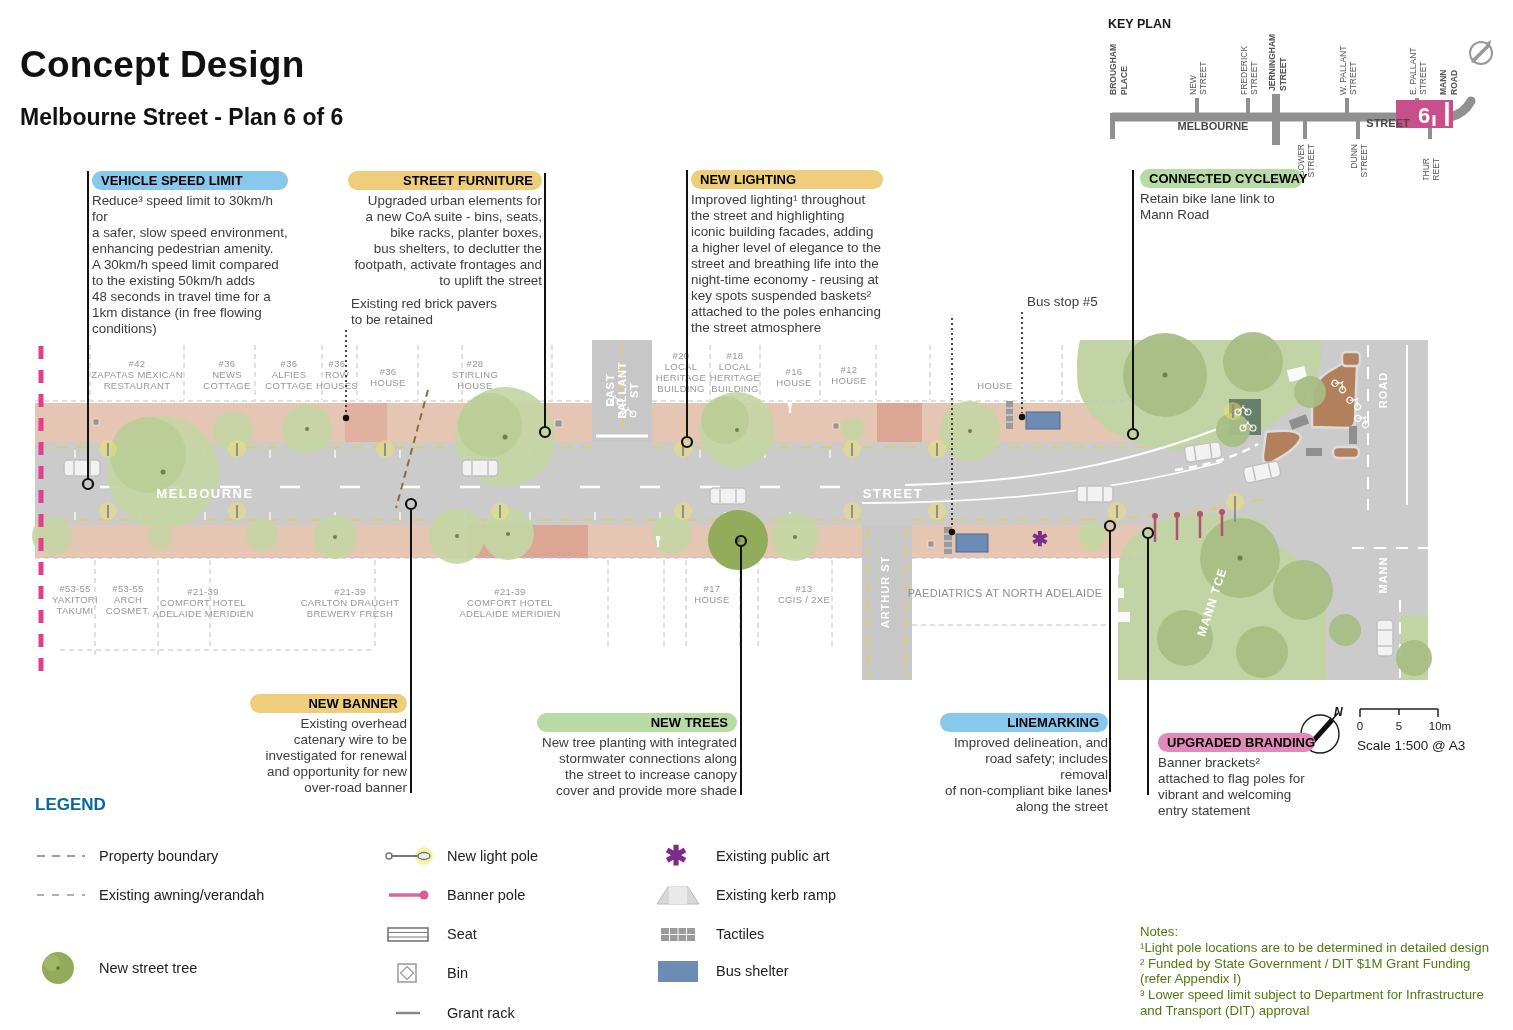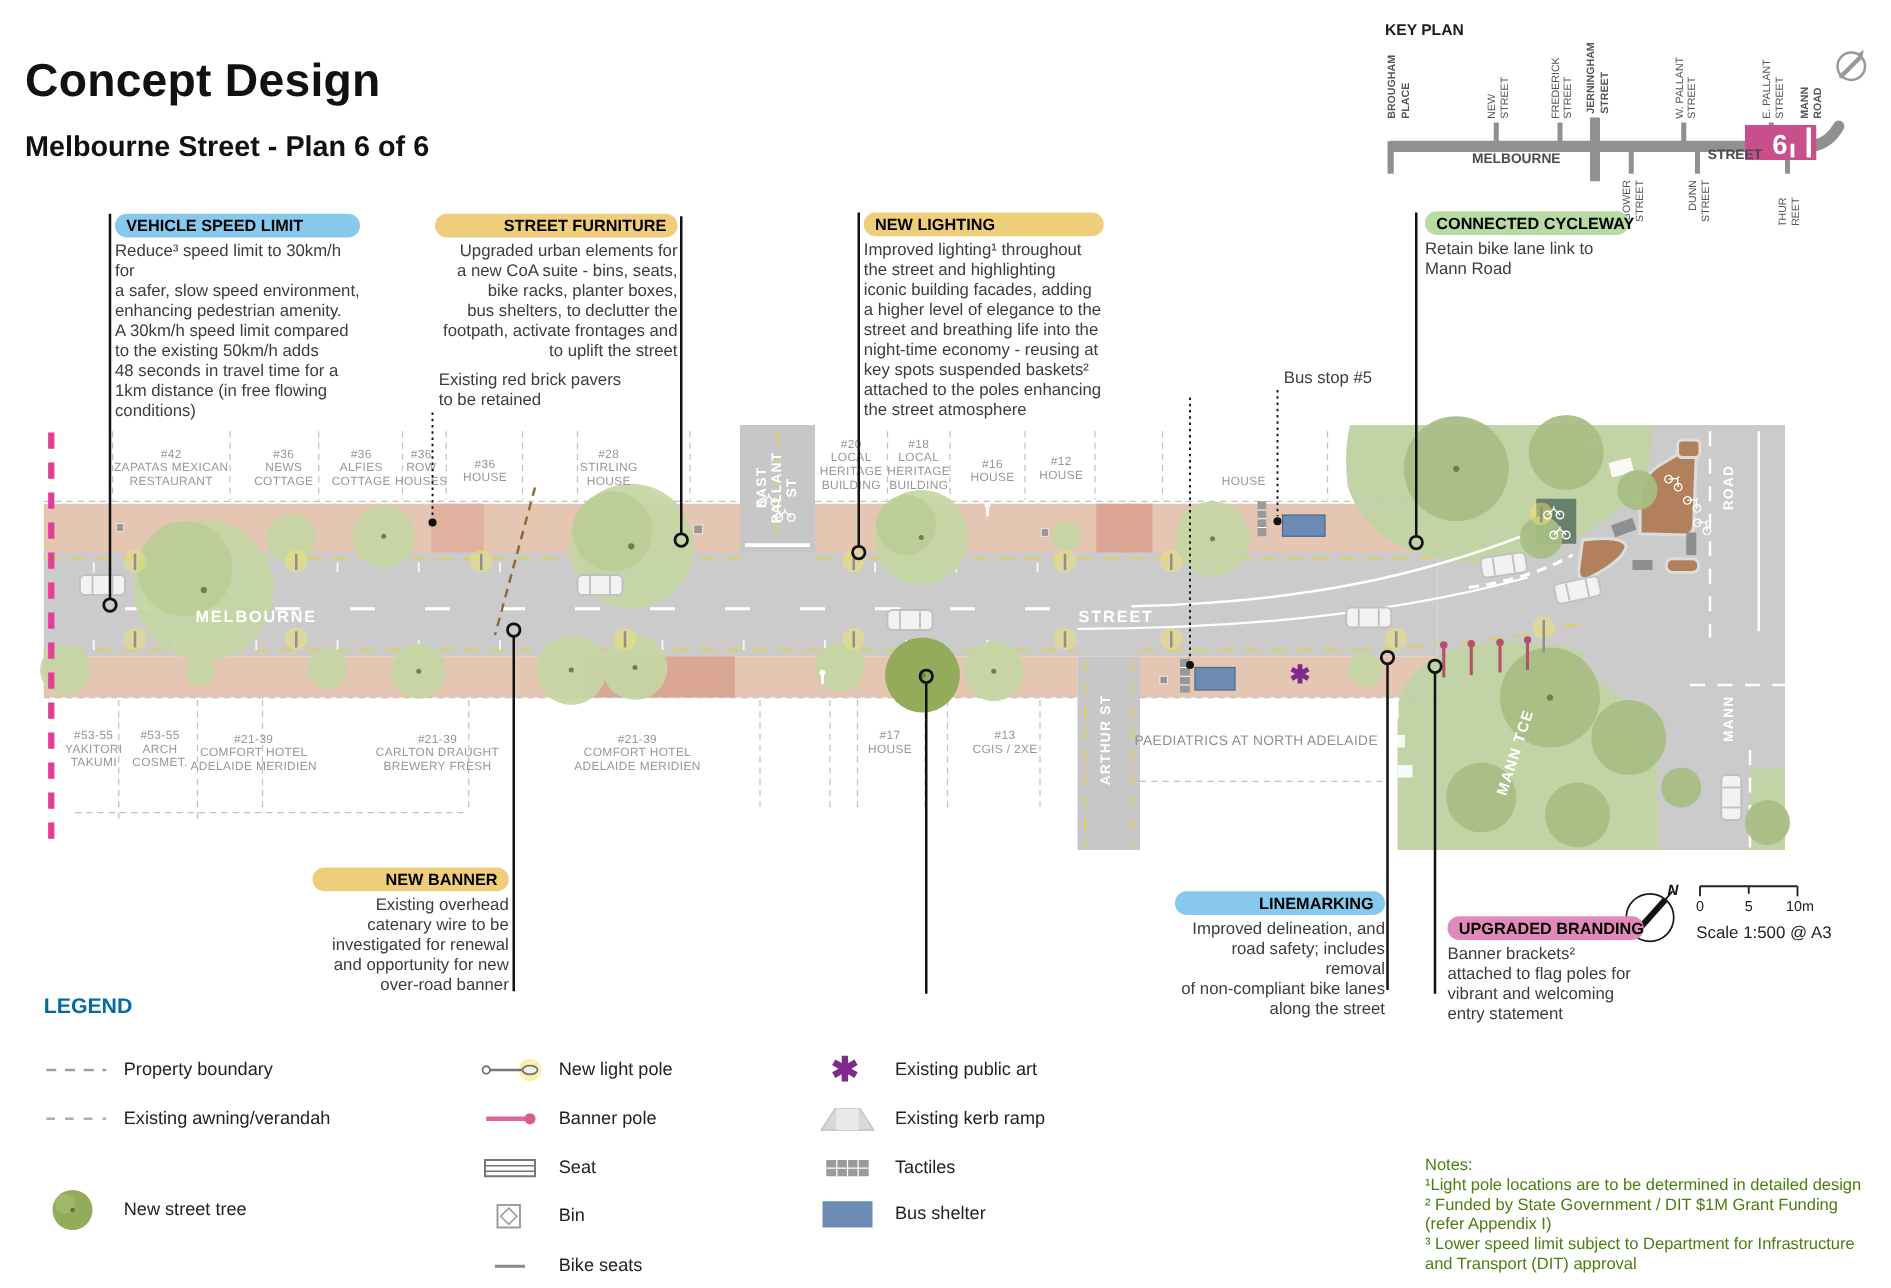--- a/index.html
+++ b/index.html
@@ -342,21 +342,21 @@
 NEWS
 COTTAGE</div>
     <div class="mlabel" style="left:289px;top:358px">#36
 ALFIES
 COTTAGE</div>
     <div class="mlabel" style="left:337px;top:358px">#36
 ROW
 HOUSES</div>
     <div class="mlabel" style="left:388px;top:366px">#36
 HOUSE</div>
-    <div class="mlabel" style="left:487px;top:358px">#28
+    <div class="mlabel" style="left:475px;top:358px">#28
 STIRLING
 HOUSE</div>
     <div class="mlabel" style="left:681px;top:350px">#20
 LOCAL
 HERITAGE
 BUILDING</div>
     <div class="mlabel" style="left:735px;top:350px">#18
 LOCAL
 HERITAGE
 BUILDING</div>
@@ -548,20 +548,27 @@
 
   <div class="callout right" style="left:250px;top:694px;width:157px">
     <div class="pill yellow">NEW BANNER</div>
     <div class="cbody">Existing overhead
 catenary wire to be
 investigated for renewal
 and opportunity for new
 over-road banner</div>
   </div>
 
+  <div class="callout right" style="left:537px;top:713px;width:200px">
+    <div class="pill green">NEW TREES</div>
+    <div class="cbody">New tree planting with integrated
+stormwater connections along
+the street to increase canopy
+cover and provide more shade</div>
+  </div>
 
   <div class="callout right" style="left:940px;top:713px;width:168px">
     <div class="pill blue">LINEMARKING</div>
     <div class="cbody">Improved delineation, and
 road safety; includes removal
 of non-compliant bike lanes
 along the street</div>
   </div>
 
   <div class="callout left" style="left:1158px;top:713px;width:157px">
@@ -645,21 +652,21 @@
         </svg>
     </span>
       <span>Bin</span>
   </div>
   <div class="lrow" style="left:383px;top:995px">
     <span class="lsym">
       <svg width="52" height="36">
           <line x1="13" y1="18" x2="37" y2="18" stroke="#888" stroke-width="2.5"></line>
         </svg>
     </span>
-      <span>Bike seats</span>
+      <span>Grant rack</span>
   </div>
 
   <div class="lrow" style="left:652px;top:838px">
     <span class="lsym">
       <svg width="52" height="38">
           <text x="24" y="28" font-size="27" font-weight="bold" fill="#7D2B8B" text-anchor="middle" font-family="Liberation Sans, sans-serif">✱</text>
         </svg>
     </span>
       <span>Existing public art</span>
   </div>

